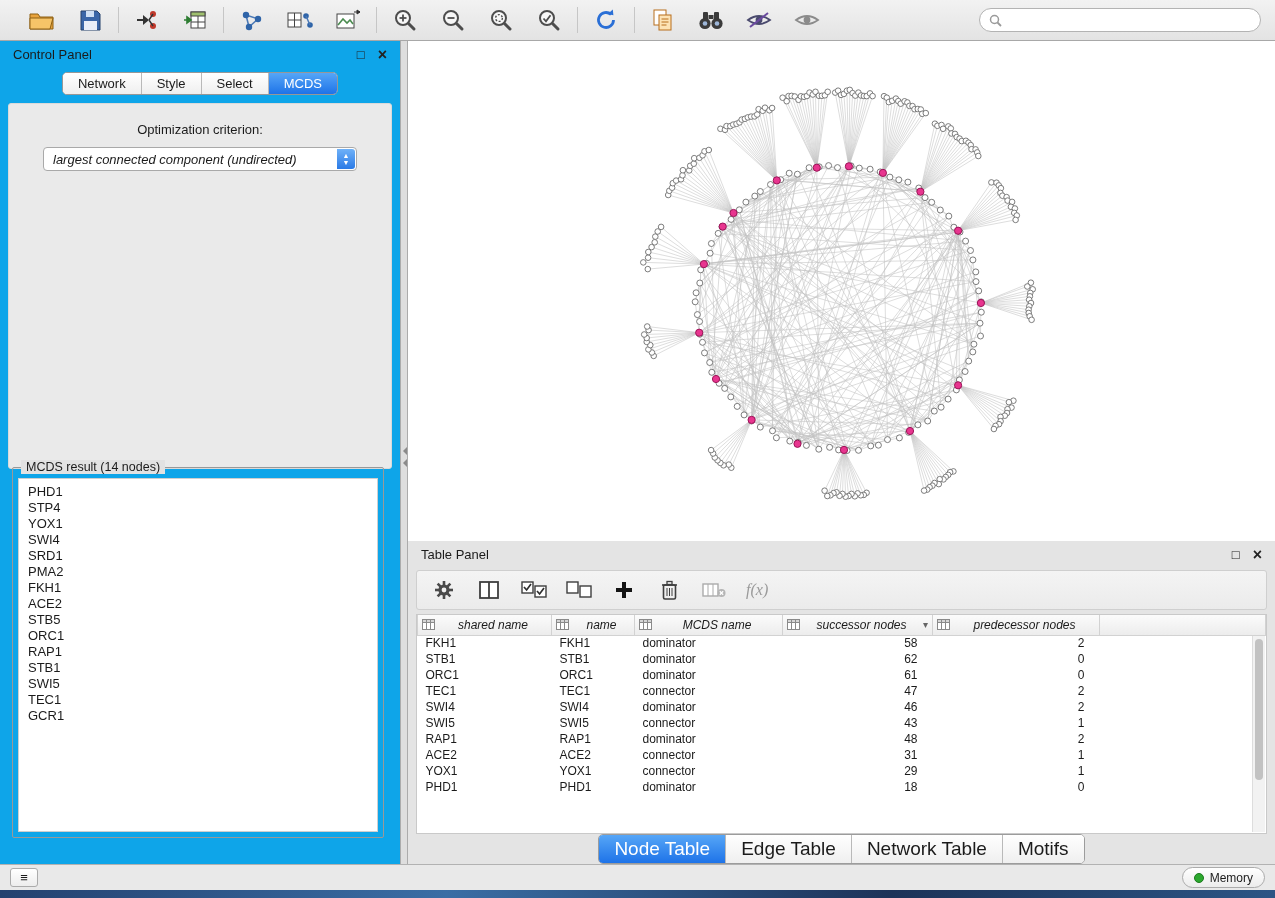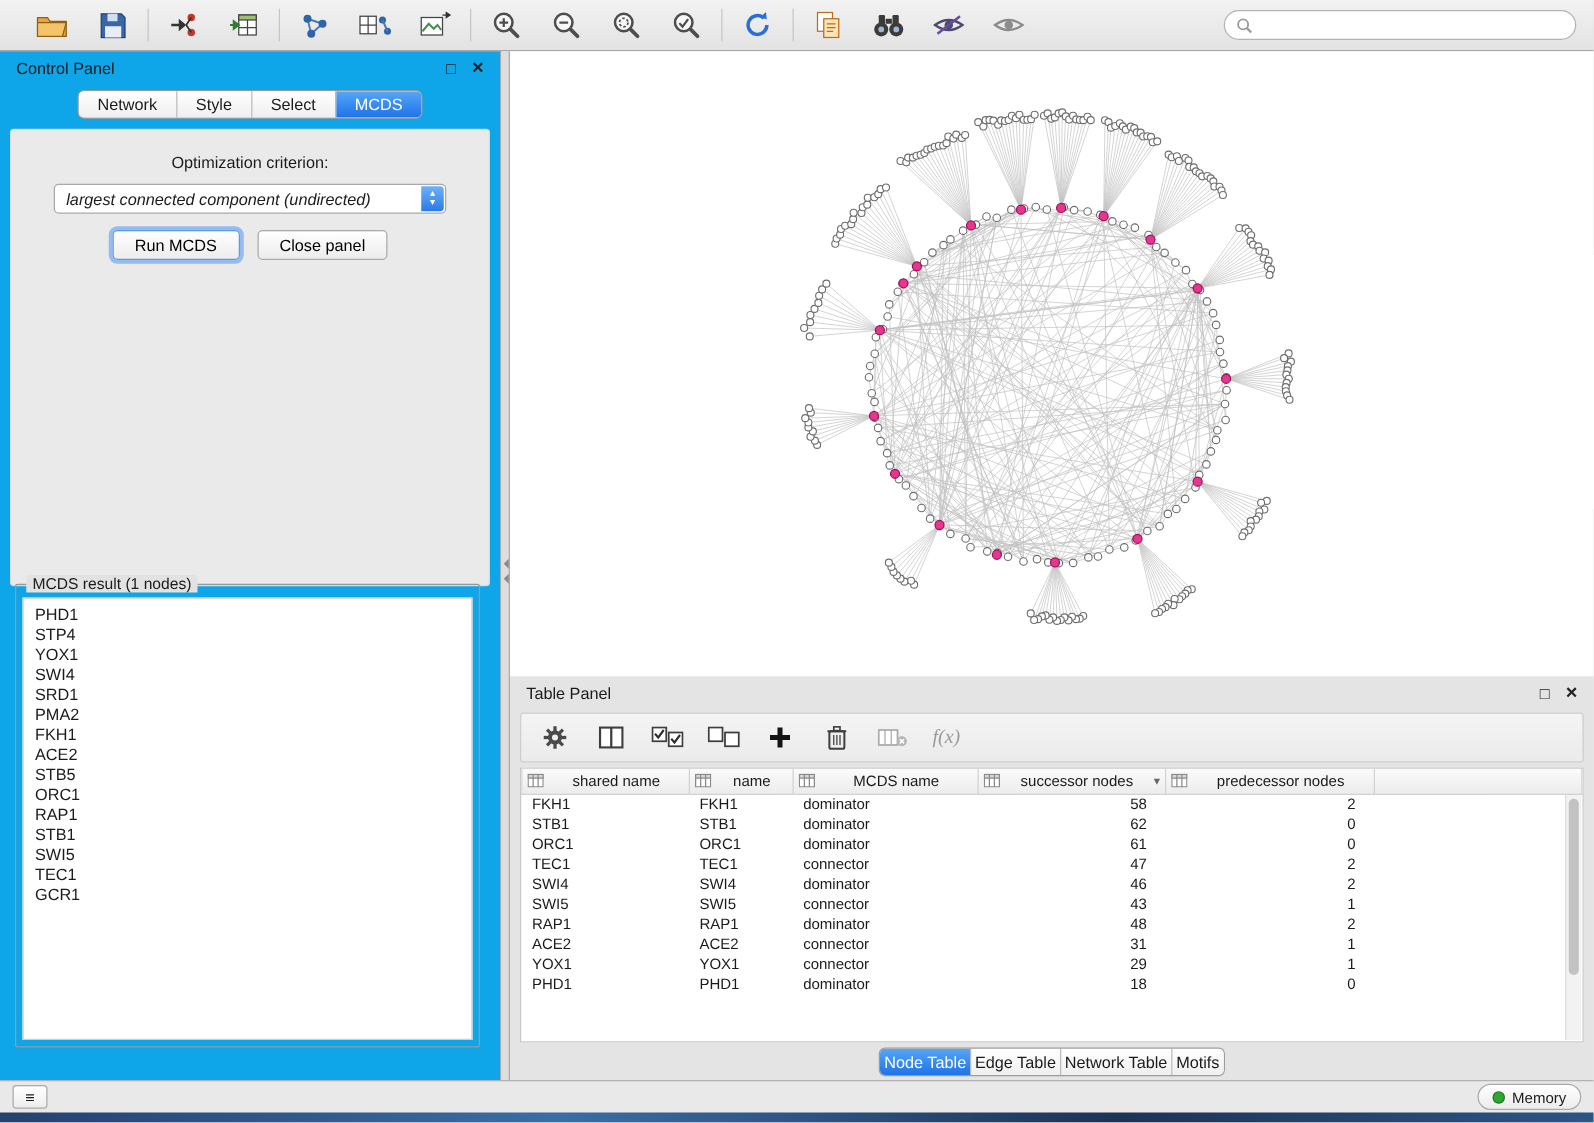--- a/index.html
+++ b/index.html
@@ -44,29 +44,29 @@
   .net-canvas svg{display:block;}
   
   .table-panel{flex:1;background:#e4e4e4;display:flex;flex-direction:column;min-height:0;}
   .tp-toolbar{height:40px;margin:2px 8px 0 8px;background:linear-gradient(#f4f4f4,#ebebeb);border:1px solid #cfcfcf;border-radius:3px;display:flex;align-items:center;gap:19px;padding:0 14px;}
   .tp-tool{display:flex;align-items:center;justify-content:center;width:26px;height:26px;cursor:pointer;}
   .fx{font-family:"Liberation Serif",serif;font-style:italic;font-size:16px;color:#9a9a9a;}
   .table-wrap{flex:1;margin:4px 8px 0 8px;background:#fff;border:1px solid #c9c9c9;position:relative;overflow:hidden;}
   table{border-collapse:collapse;width:100%;table-layout:fixed;font-size:12px;}
   th{height:20px;font-weight:normal;background:linear-gradient(#fbfbfb,#ececec);border:1px solid #d2d2d2;border-top:none;padding:0 4px;}
   .th-inner{display:flex;align-items:center;gap:4px;}
-  .col-label{flex:1;text-align:center;white-space:nowrap;overflow:hidden;}
+  .col-label{flex:1;text-align:center;white-space:nowrap;overflow:hidden;font-style:italic;}
   .sort-arrow{color:#666;font-size:10px;}
   td{height:16px;padding:0 8px;white-space:nowrap;overflow:hidden;}
   td.num{text-align:right;padding-right:15px;}
   .vscroll{position:absolute;right:1px;top:21px;bottom:1px;width:13px;background:#f2f2f2;border-left:1px solid #ddd;}
   .vthumb{position:absolute;left:2px;right:2px;top:3px;height:72%;background:#c2c2c2;border-radius:5px;}
   .bottom-tabs{height:30px;display:flex;align-items:center;justify-content:center;}
   .btabs{display:flex;border-radius:5px;overflow:hidden;border:1px solid #9c9c9c;background:#fff;}
-  .btab{padding:3px 3px;font-size:13px;background:linear-gradient(#ffffff,#efefef);border-left:1px solid #b9b9b9;cursor:pointer;}
+  .btab{padding:3px 15px;font-size:19px;background:linear-gradient(#ffffff,#efefef);border-left:1px solid #b9b9b9;cursor:pointer;}
   .btab:first-child{border-left:none;}
   .btab.active{background:linear-gradient(#56a6f7,#1e73e8);color:#fff;}
   
   .statusbar{position:absolute;left:0;right:0;bottom:8px;height:26px;background:#e9e9e9;border-top:1px solid #b2b2b2;display:flex;align-items:center;padding:0 10px;}
   .menu-btn{width:28px;height:19px;background:linear-gradient(#fff,#ededed);border:1px solid #ababab;border-radius:3px;display:flex;align-items:center;justify-content:center;font-size:13px;cursor:pointer;}
   .memory-btn{margin-left:auto;height:21px;display:flex;align-items:center;gap:6px;background:linear-gradient(#fff,#ececec);border:1px solid #ababab;border-radius:11px;padding:0 11px;font-size:12px;cursor:pointer;}
   .memory-dot{width:10px;height:10px;border-radius:50%;background:#2ca82e;border:1px solid #1c7a1e;}
   .desktop-strip{position:absolute;left:0;right:0;bottom:0;height:8px;background:linear-gradient(90deg,#24416f,#3a6ea5 35%,#1c3358 70%,#2c5585);}
 </style>
 </head>
@@ -241,27 +241,23 @@
     </div>
   <div class="cp-section">
     <div class="opt-label">Optimization criterion:</div>
     <div class="dropdown">
       <span>largest connected component (undirected)</span>
       <span class="stepper">
           <span>▲</span>
           <span>▼</span>
         </span>
     </div>
-    <div class="btn-row">
-      <button class="btn focused">Run MCDS</button>
-      <button class="btn">Close panel</button>
-    </div>
   </div>
   <div class="groupbox">
-    <span class="gb-title">MCDS result (1 nodes)</span>
+    <span class="gb-title">MCDS result (14 nodes)</span>
     <div class="gb-list">
         <div class="list-item">PHD1</div>
         <div class="list-item">STP4</div>
         <div class="list-item">YOX1</div>
         <div class="list-item">SWI4</div>
         <div class="list-item">SRD1</div>
         <div class="list-item">PMA2</div>
         <div class="list-item">FKH1</div>
         <div class="list-item">ACE2</div>
         <div class="list-item">STB5</div>

